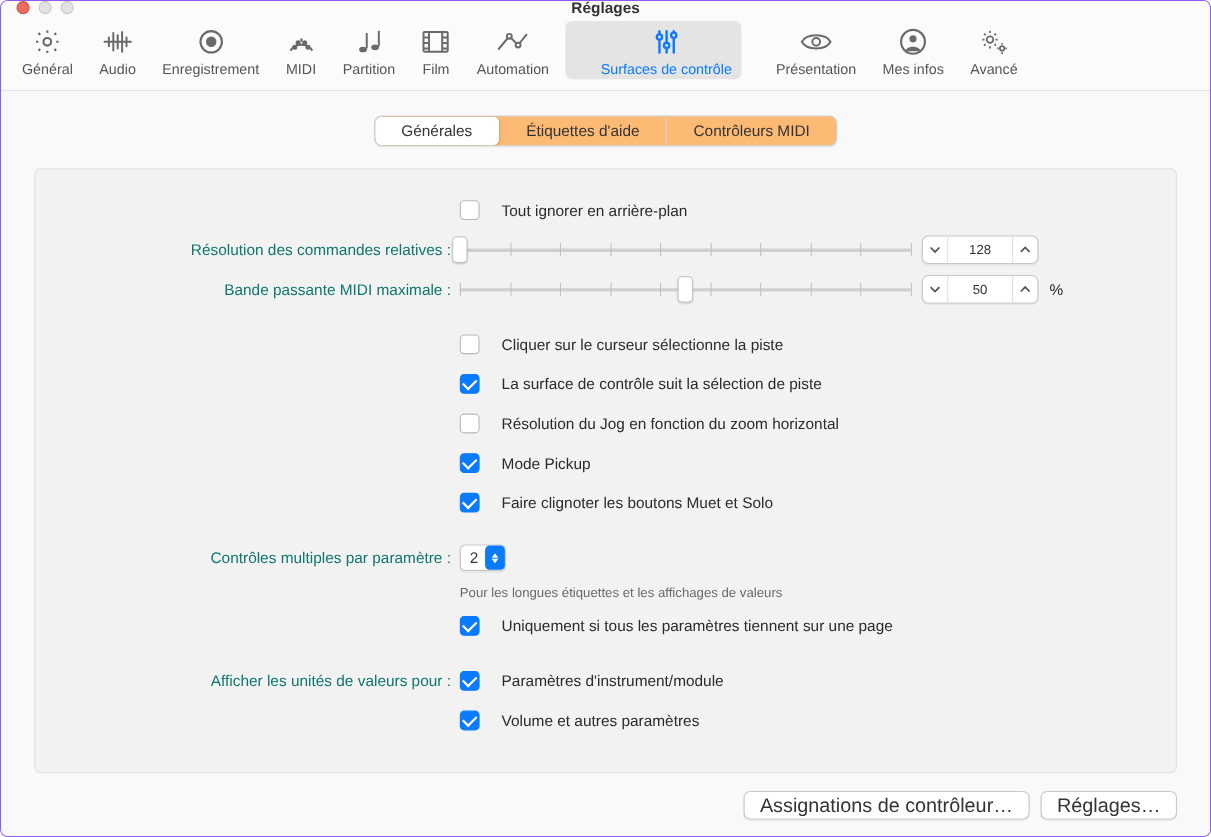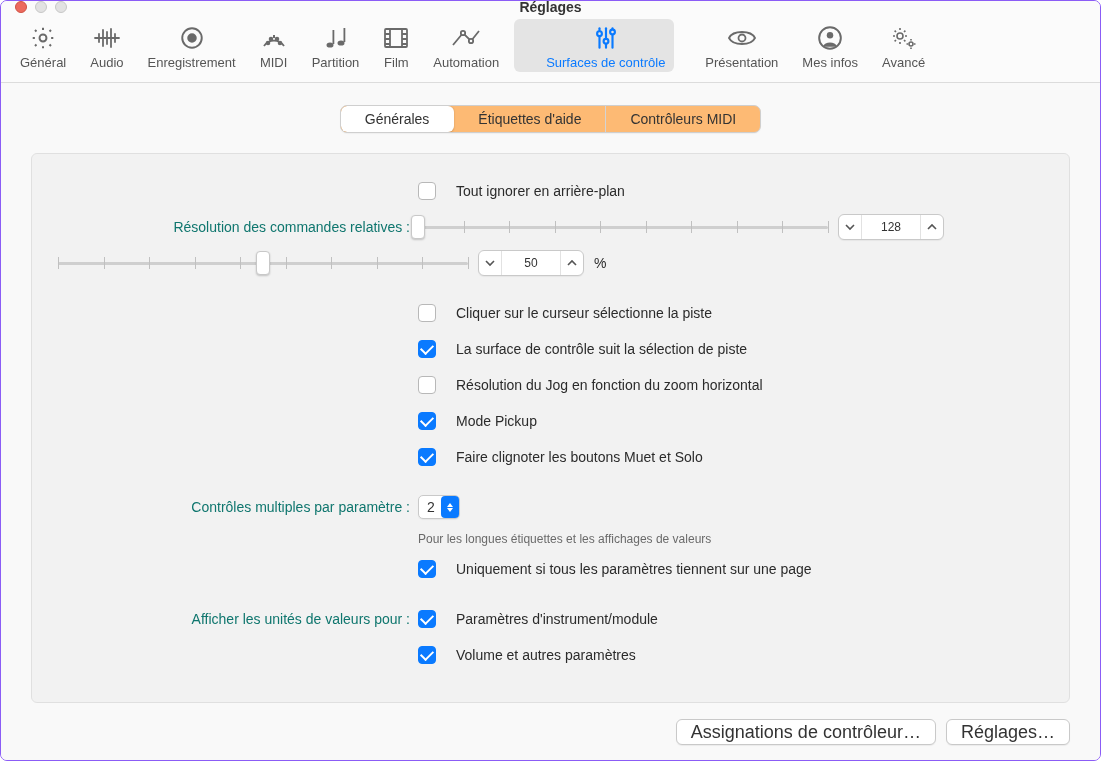--- a/index.html
+++ b/index.html
@@ -476,20 +476,21 @@
             <div class="step-btn">
               <svg width="10" height="10" viewBox="0 0 10 10">
                   <path d="M1 7 L5 3 L9 7" fill="none" stroke="#555" stroke-width="1.6"></path>
                 </svg>
             </div>
           </div>
         </div>
       </div>
 
       <div class="row">
+        <div class="rlabel">Bande passante MIDI maximale :</div>
         <div class="rctrl">
           <div class="slider">
             <div class="track"></div>
             <div class="tick" style="left:0%"></div>
             <div class="tick" style="left:11.1%"></div>
             <div class="tick" style="left:22.2%"></div>
             <div class="tick" style="left:33.3%"></div>
             <div class="tick" style="left:44.4%"></div>
             <div class="tick" style="left:55.5%"></div>
             <div class="tick" style="left:66.6%"></div>

